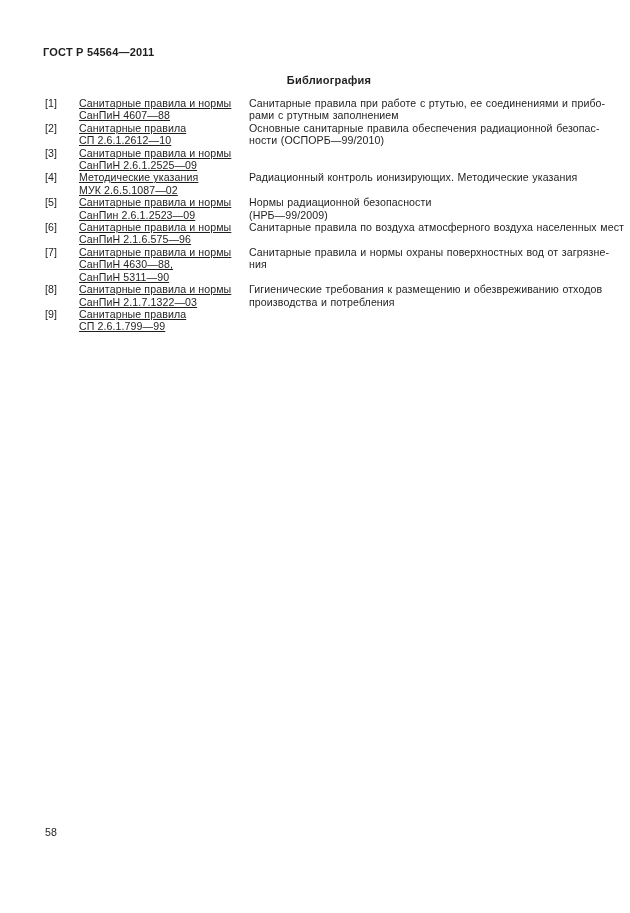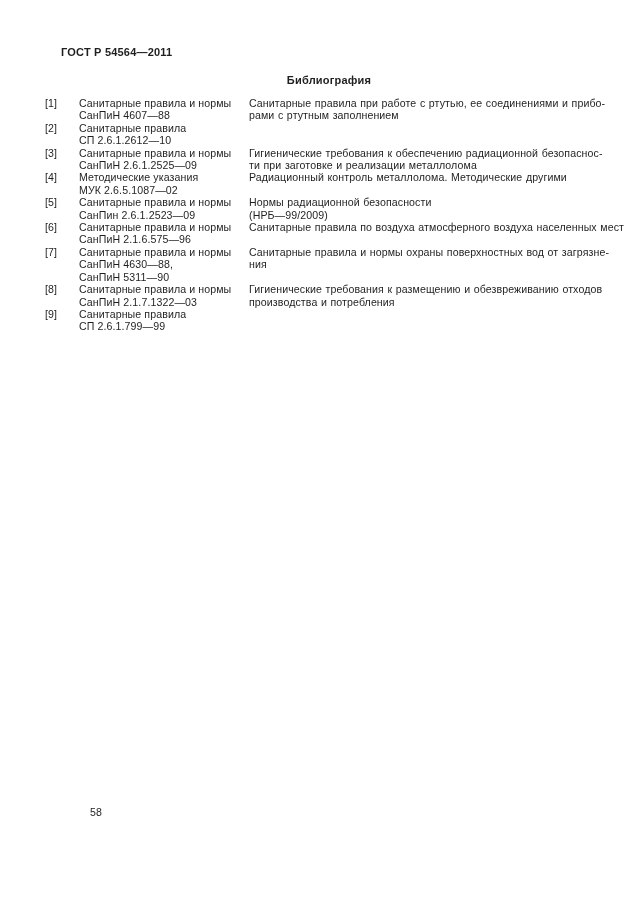--- a/index.html
+++ b/index.html
@@ -15,21 +15,21 @@
     overflow: hidden;
   }
   .page {
     position: relative;
     width: 630px;
     height: 913px;
     background: #ffffff;
   }
   .doc-header {
     position: absolute;
-    left: 61px;
+    left: 43px;
     top: 46px;
     font-size: 11px;
     font-weight: bold;
     letter-spacing: 0.2px;
     white-space: pre;
   }
   .section-title {
     position: absolute;
     left: 0;
     top: 74px;
@@ -55,32 +55,32 @@
   }
   .c-ref {
     flex: 0 0 34px;
     width: 34px;
     white-space: pre;
   }
   .c-doc {
     flex: 0 0 170px;
     width: 170px;
     white-space: pre;
+    text-decoration: underline;
   }
   .c-desc {
     flex: 1 1 auto;
     white-space: pre;
     word-spacing: 0.5px;
   }
   .page-number {
     position: absolute;
     left: 45px;
-    top: 806px;
+    top: 826px;
     font-size: 10.6px;
-    margin-left: 45px;
   }
 </style>
 </head>
 <body>
 
 <div class="page">
 
   <div class="doc-header">ГОСТ Р 54564—2011</div>
 
   <div class="section-title">Библиография</div>
@@ -92,35 +92,35 @@
       <span class="c-doc">Санитарные правила и нормы
 СанПиН 4607—88</span>
       <span class="c-desc">Санитарные правила при работе с ртутью, ее соединениями и прибо-
 рами с ртутным заполнением</span>
     </div>
 
     <div class="bib-row">
       <span class="c-ref">[2]</span>
       <span class="c-doc">Санитарные правила
 СП 2.6.1.2612—10</span>
+      <span class="c-desc">Основные санитарные правила обеспечения радиационной безопас-
+ности (ОСПОРБ—99/2010)</span>
     </div>
 
     <div class="bib-row">
       <span class="c-ref">[3]</span>
       <span class="c-doc">Санитарные правила и нормы
 СанПиН 2.6.1.2525—09</span>
-      <span class="c-desc">Гигиенические требования к обеспечению радиационной безопаснос-
-ти при заготовке и реализации металлолома</span>
     </div>
 
     <div class="bib-row">
       <span class="c-ref">[4]</span>
       <span class="c-doc">Методические указания
 МУК 2.6.5.1087—02</span>
-      <span class="c-desc">Радиационный контроль металлолома. Методические другими</span>
+      <span class="c-desc">Радиационный контроль ионизирующих. Методические указания</span>
     </div>
 
     <div class="bib-row">
       <span class="c-ref">[5]</span>
       <span class="c-doc">Санитарные правила и нормы
 СанПин 2.6.1.2523—09</span>
       <span class="c-desc">Нормы радиационной безопасности
 (НРБ—99/2009)</span>
     </div>
 

